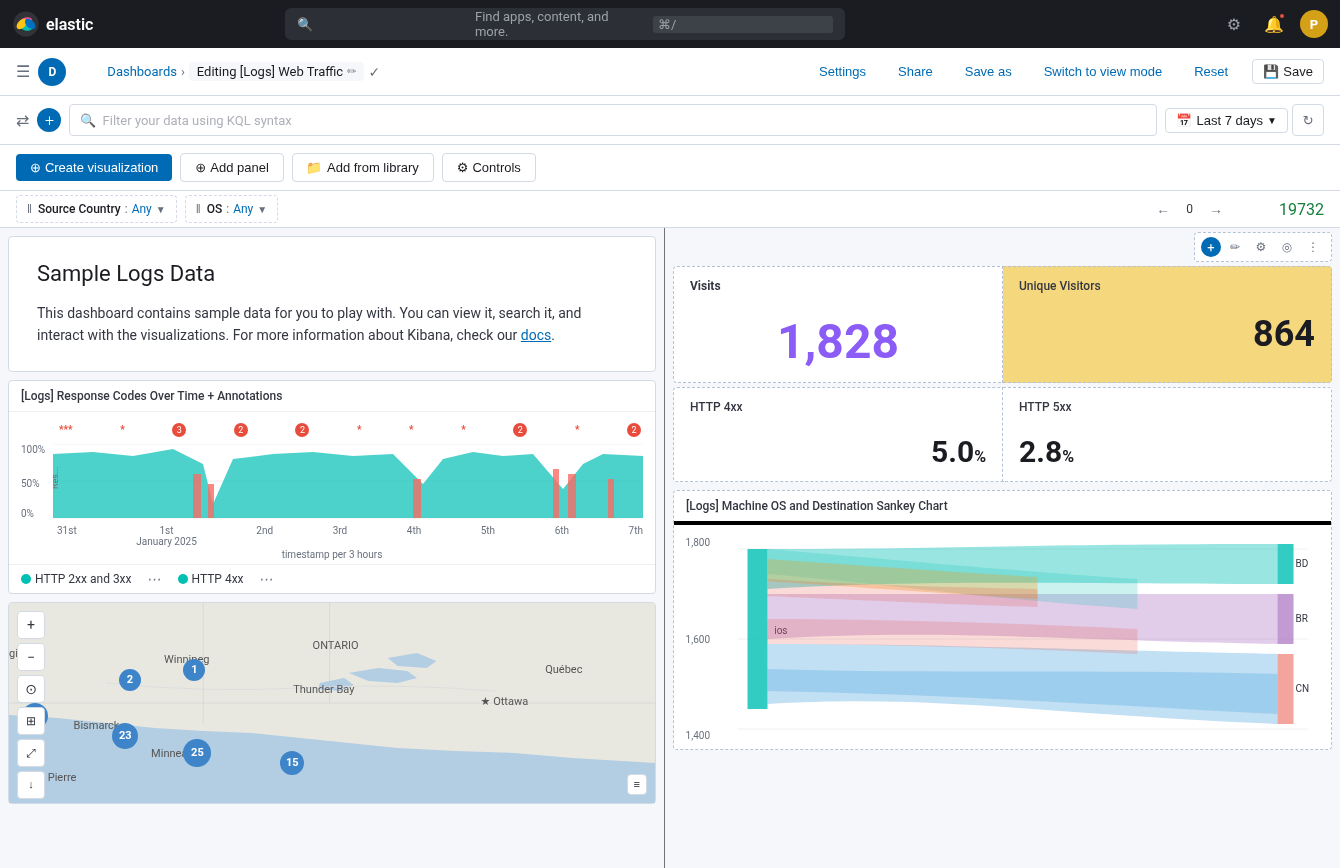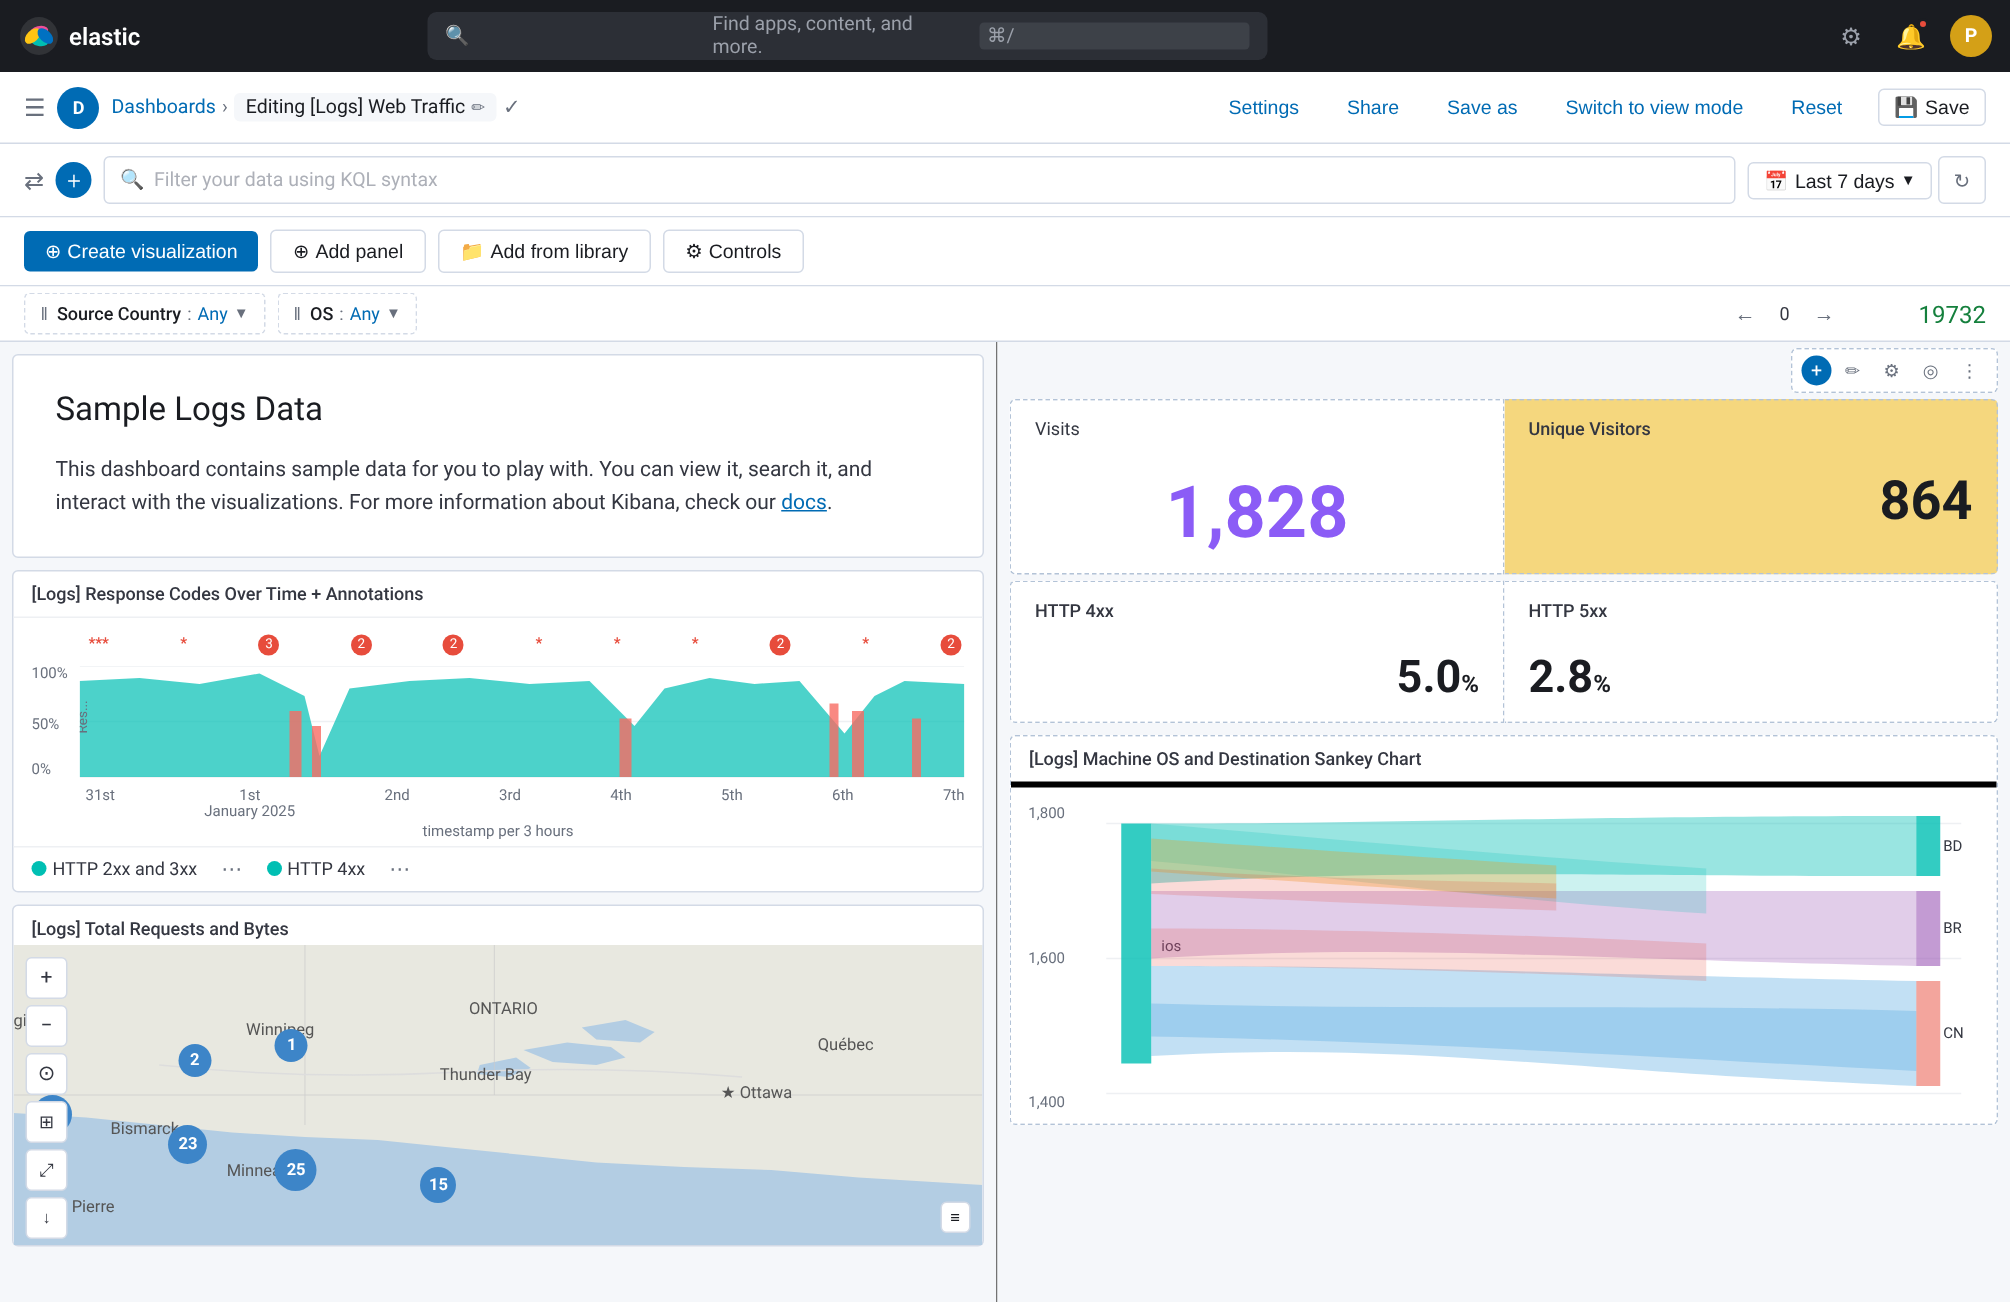--- a/index.html
+++ b/index.html
@@ -22,21 +22,21 @@
     .nav-icon.user { background: #d4a017; color: #fff; font-size: 13px; font-weight: 700; }
     .notification-dot { position: absolute; top: 2px; right: 2px; width: 8px; height: 8px; background: #e74c3c; border-radius: 50%; border: 2px solid #1a1c21; }
 
     
     .breadcrumb-bar {
       display: flex; align-items: center; background: #fff; height: 48px; padding: 0 16px;
       border-bottom: 1px solid #d3dae6; gap: 8px;
     }
     .hamburger { cursor: pointer; color: #69707d; font-size: 16px; }
     .avatar-d { width: 28px; height: 28px; background: #006bb4; border-radius: 50%; display: flex; align-items: center; justify-content: center; color: #fff; font-weight: 700; font-size: 12px; }
-    .breadcrumb-items { display: flex; align-items: center; gap: 4px; }
+    .breadcrumb-items { display: flex; align-items: center; gap: 4px; margin-left: 33px; }
     .breadcrumb-link { color: #006bb4; font-size: 13px; cursor: pointer; }
     .breadcrumb-sep { color: #69707d; }
     .breadcrumb-current { display: flex; align-items: center; gap: 4px; background: #f5f7fa; border-radius: 4px; padding: 2px 8px; font-size: 13px; color: #1a1c21; text-align: right; }
     .breadcrumb-current .edit-icon { color: #69707d; font-size: 11px; cursor: pointer; }
     .check-icon { color: #69707d; cursor: pointer; font-size: 14px; }
     .breadcrumb-actions { margin-left: auto; display: flex; align-items: center; gap: 16px; }
     .breadcrumb-actions .btn { background: none; border: none; cursor: pointer; font-size: 13px; color: #006bb4; padding: 4px 8px; border-radius: 4px; }
     .breadcrumb-actions .btn-save { display: flex; align-items: center; gap: 4px; background: none; border: 1px solid #d3dae6; padding: 4px 10px; border-radius: 4px; cursor: pointer; font-size: 13px; color: #1a1c21; }
 
     
@@ -322,21 +322,20 @@
         <span class="legend-more">⋯</span>
         <div class="legend-item">
           <div class="legend-dot" style="background:#00bfb3;"></div>
           <span>HTTP 4xx</span>
         </div>
         <span class="legend-more">⋯</span>
       </div>
     </div>
 
     <div class="widget" style="margin:8px;">
-      <div class="widget-title">[Logs] Total Requests and Bytes</div>
       <div class="map-widget">
         <div class="map-placeholder">
           
           <svg width="100%" height="100%" viewBox="0 0 665 200" preserveAspectRatio="none">
 
             <rect width="665" height="200" fill="#b3cde3"></rect>
 
             <path d="M0,0 L665,0 L665,160 L580,155 L520,150 L460,148 L400,145 L350,140 L300,135 L250,130 L200,128 L150,125 L100,120 L50,115 L0,112 Z" fill="#e8e8e0"></path>
 
             <path d="M350,70 L380,65 L410,68 L420,75 L400,80 L370,78 Z" fill="#b3cde3"></path>
@@ -391,21 +390,21 @@
           <div class="widget-add-btn" style="position:static; transform:none; width:20px; height:20px; font-size:13px;">+</div>
           <div class="widget-tool-btn">✏</div>
           <div class="widget-tool-btn">⚙</div>
           <div class="widget-tool-btn">◎</div>
           <div class="widget-tool-btn">⋮</div>
         </div>
       </div>
 
       <div style="display:flex; gap:0; margin:4px 8px 0;">
         <div style="flex:1; background:#fff; border:1px dashed #b3c3d7; border-radius:4px 0 0 4px; padding:12px 16px; min-height:90px;">
-          <div style="font-size:12px; color:#343741; font-weight:400;">Visits</div>
+          <div style="font-size:12px; color:#343741; font-weight:700;">Visits</div>
           <div style="font-size:48px; font-weight:700; color:#8b5cf6; text-align:center; padding-top:20px;">1,828</div>
         </div>
         <div style="flex:1; background:#f5d77e; border:1px dashed #b3c3d7; border-left:none; border-radius:0 4px 4px 0; padding:12px 16px; min-height:90px;">
           <div style="font-size:12px; color:#343741; font-weight:500;">Unique Visitors</div>
           <div style="font-size:36px; font-weight:700; color:#1a1c21; text-align:right; padding-top:20px;">864</div>
         </div>
       </div>
 
       <div style="display:flex; gap:0; margin:4px 8px 0;">
         <div style="flex:1; background:#fff; border:1px dashed #b3c3d7; border-radius:4px 0 0 4px; padding:12px 16px; min-height:90px;">

